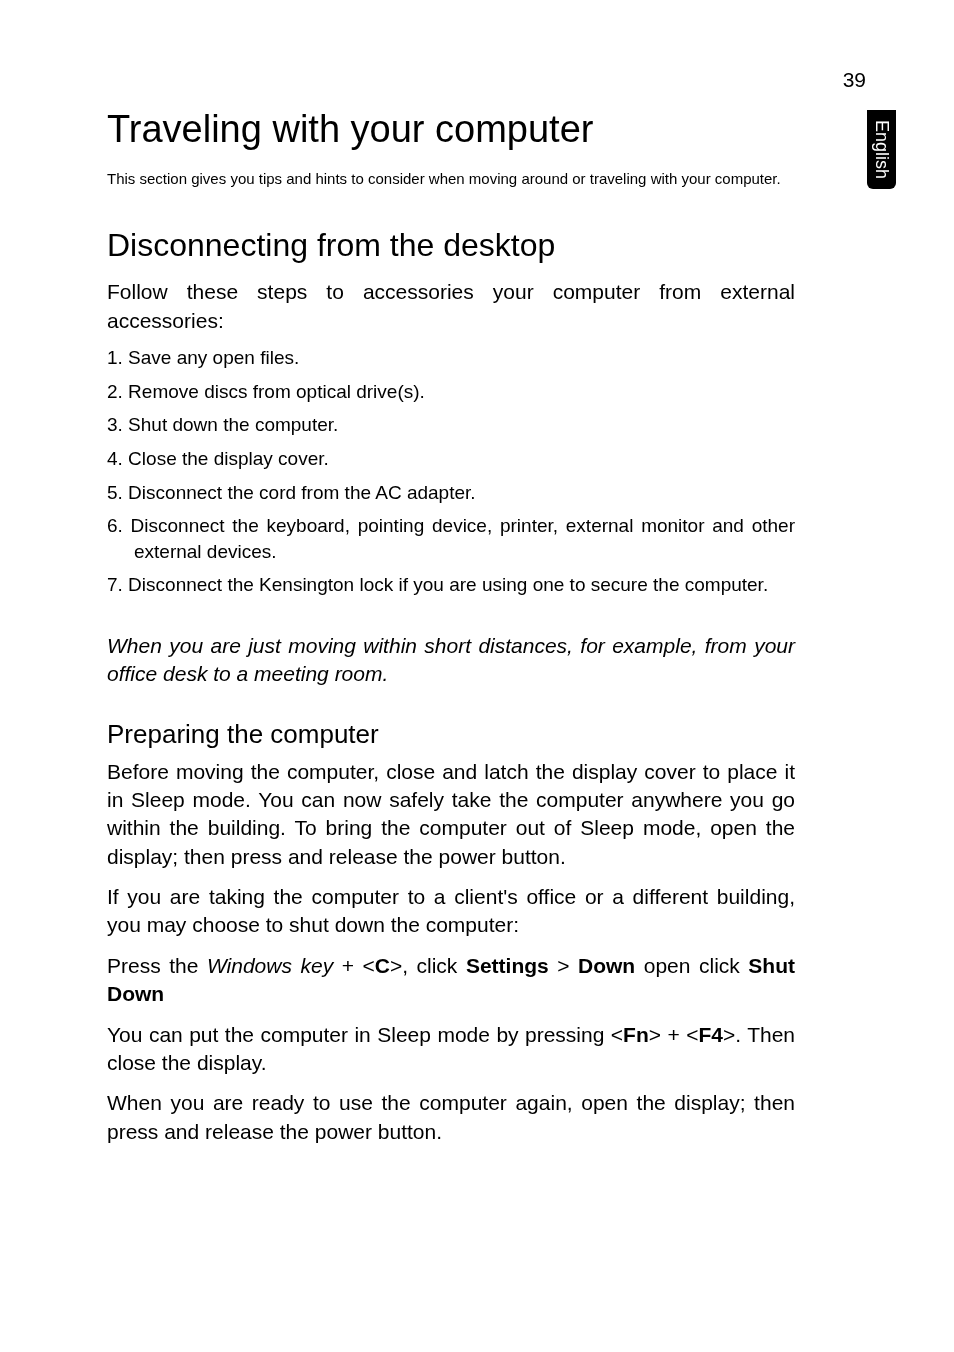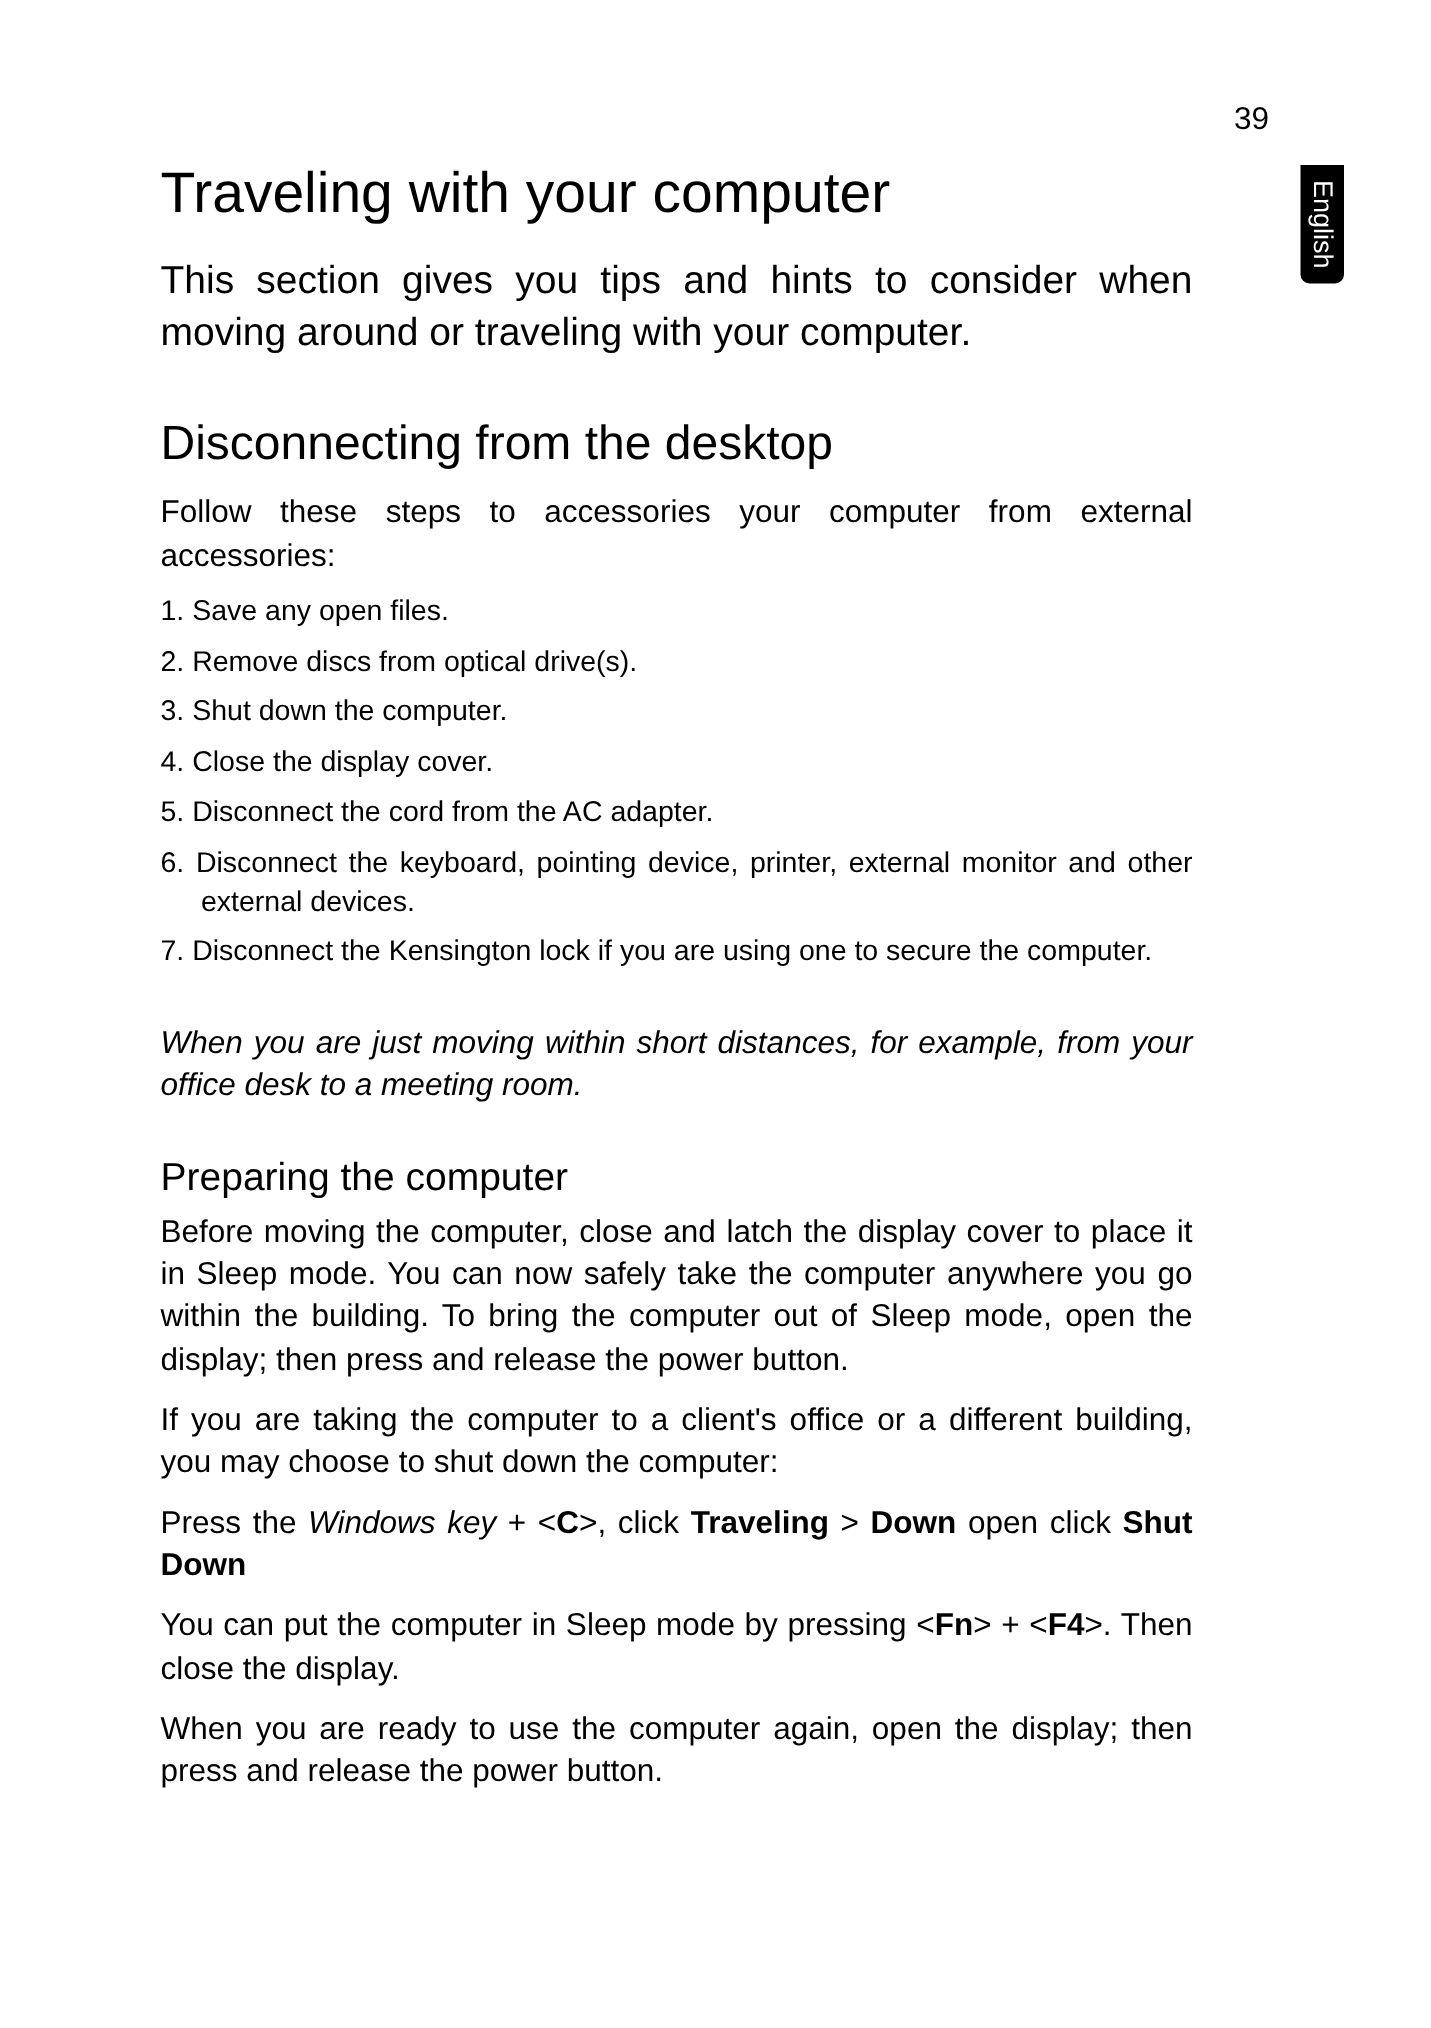--- a/index.html
+++ b/index.html
@@ -11,21 +11,21 @@
       width: 954px;
       height: 1352px;
       background: #ffffff;
       font-family: Arial, Helvetica, sans-serif;
       position: relative;
       color: #000000;
     }
     .page-number {
       position: absolute;
       top: 68px;
-      right: 108px;
+      right: 88px;
       font-size: 21px;
       margin-left: 44px;
     }
     .side-tab {
       position: absolute;
       right: 58px;
       top: 110px;
       background: #000000;
       color: #ffffff;
       writing-mode: vertical-rl;
@@ -39,21 +39,21 @@
       left: 107px;
       top: 108px;
       width: 688px;
     }
     h1 {
       font-size: 38px;
       font-weight: normal;
       margin-bottom: 18px;
     }
     .intro-text {
-      font-size: 26px;
+      font-size: 15px;
       text-align: justify;
       line-height: 1.35;
       margin-bottom: 38px;
     }
     h2 {
       font-size: 32px;
       font-weight: normal;
       margin-bottom: 14px;
     }
     .section-text {
@@ -118,16 +118,16 @@
     <div class="list-item">5. Disconnect the cord from the AC adapter.</div>
     <div class="list-item">6. Disconnect the keyboard, pointing device, printer, external monitor and other external devices.</div>
     <div class="list-item">7. Disconnect the Kensington lock if you are using one to secure the computer.</div>
   </div>
 
   <p class="italic-text">When you are just moving within short distances, for example, from your office desk to a meeting room.</p>
 
   <h3>Preparing the computer</h3>
   <p class="body-para">Before moving the computer, close and latch the display cover to place it in Sleep mode. You can now safely take the computer anywhere you go within the building. To bring the computer out of Sleep mode, open the display; then press and release the power button.</p>
   <p class="body-para">If you are taking the computer to a client's office or a different building, you may choose to shut down the computer:</p>
-  <p class="body-para"><span>Press the </span><span class="italic">Windows key</span><span> + &lt;</span><span class="bold">C</span><span>&gt;, click </span><span class="bold">Traveling</span><span> &gt; </span><span class="bold">Down</span><span> open click </span><span class="bold">Shut Down</span></p>
+  <p class="body-para"><span>Press the </span><span class="italic">Windows key</span><span> + &lt;</span><span class="bold">C</span><span>&gt;, click </span><span class="bold">Settings</span><span> &gt; </span><span class="bold">Down</span><span> open click </span><span class="bold">Shut Down</span></p>
   <p class="body-para"><span>You can put the computer in Sleep mode by pressing &lt;</span><span class="bold">Fn</span><span>&gt; + &lt;</span><span class="bold">F4</span><span>&gt;. Then close the display.</span></p>
   <p class="body-para">When you are ready to use the computer again, open the display; then press and release the power button.</p>
 </div>
 
 </body></html>

